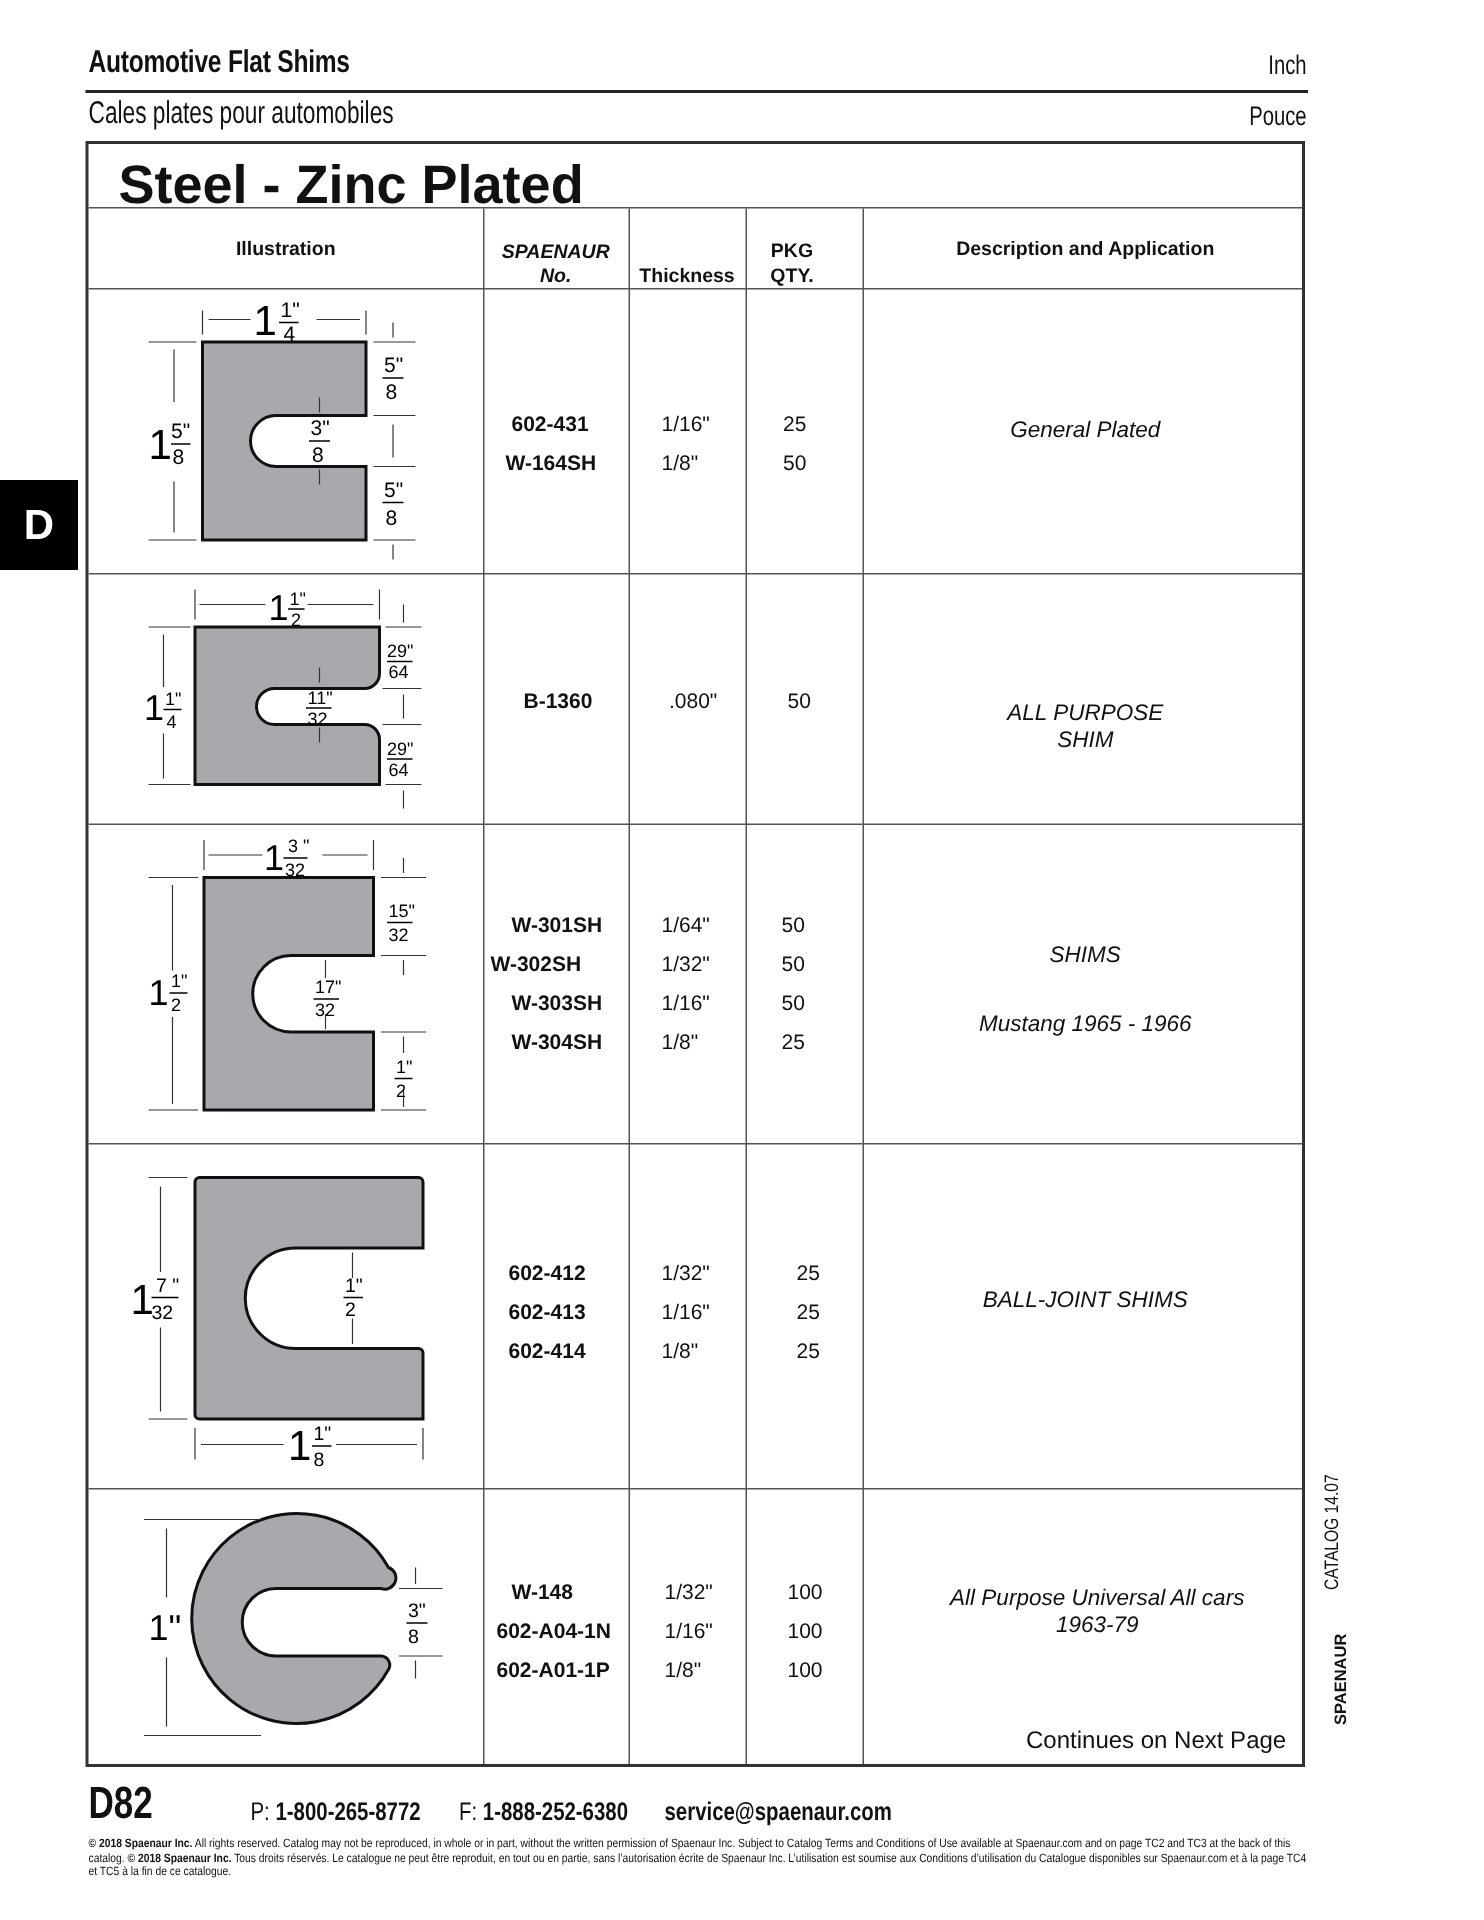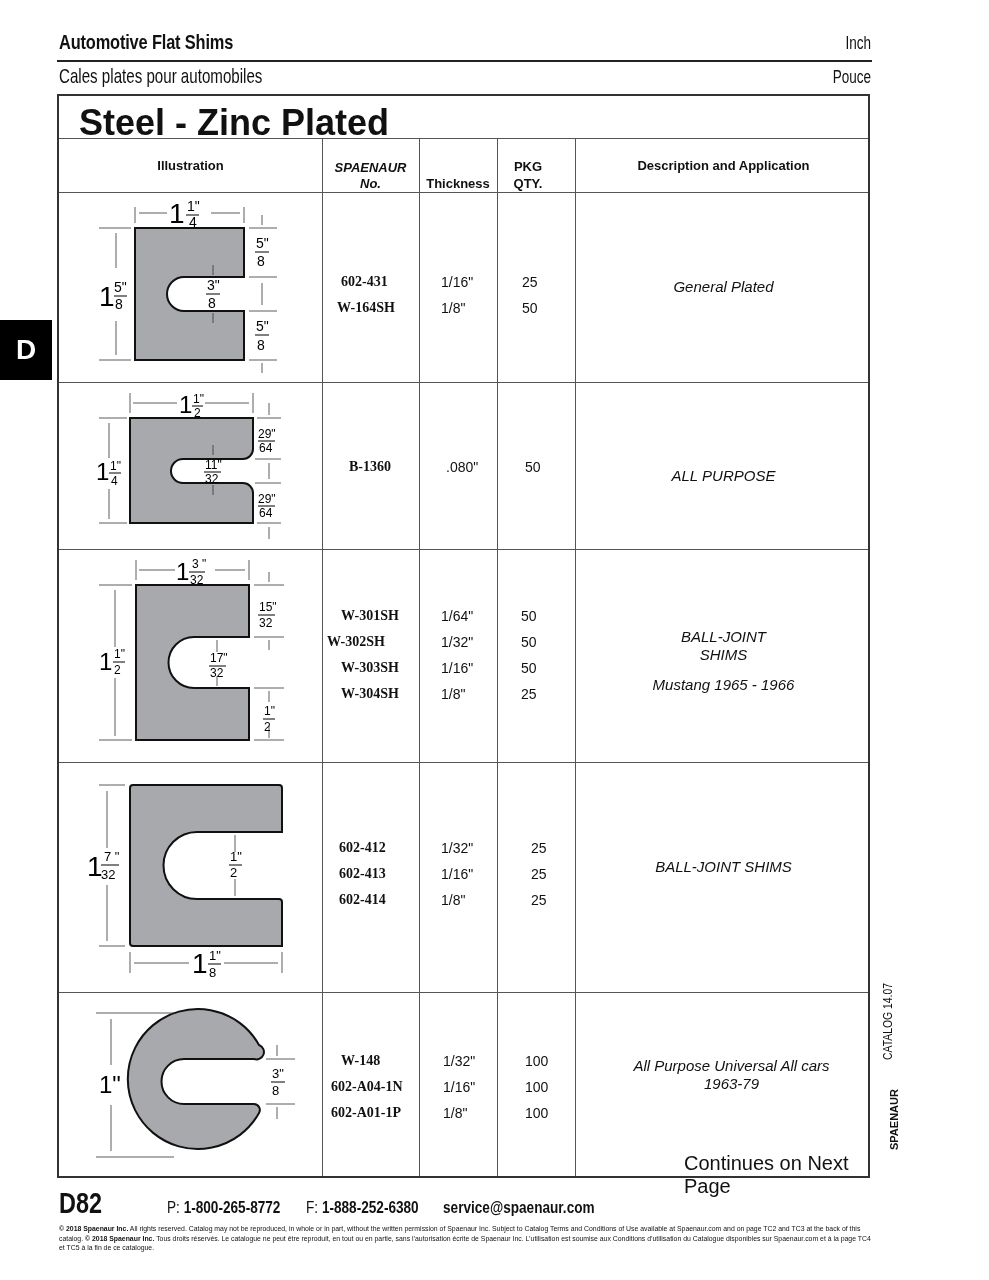--- a/index.html
+++ b/index.html
@@ -9,23 +9,23 @@
   .rule1{position:absolute;left:57px;top:60px;width:815px;height:2px;background:#222;}
   .hdr-sub{position:absolute;left:59px;top:64px;font-size:21px;transform:scaleX(0.72);transform-origin:left top;}
   .hdr-pouce{position:absolute;right:118px;top:67px;font-size:18px;transform:scaleX(0.75);transform-origin:right top;}
   .tab-d{position:absolute;left:0;top:320px;width:52px;height:60px;background:#000;color:#fff;font-size:28px;font-weight:bold;display:flex;align-items:center;justify-content:center;}
   .frame{position:absolute;left:57px;top:94px;width:813px;height:1084px;border:2px solid #333;box-sizing:border-box;}
   .section-title{position:absolute;left:20px;top:6px;font-size:36px;font-weight:bold;}
   .hline{position:absolute;left:0;right:0;height:1px;background:#555;}
   .vline{position:absolute;width:1px;background:#555;}
   .th{position:absolute;font-size:13px;font-weight:bold;text-align:center;}
   .cell{position:absolute;font-size:14px;line-height:26px;}
-  .code{font-weight:bold;font-family:Liberation Serif, serif;}
+  .code{font-weight:bold;}
   .desc{position:absolute;text-align:center;font-style:italic;font-size:15px;line-height:18px;}
-  .cont{position:absolute;font-size:20px;}
+  .cont{position:absolute;font-size:16px;}
   .illus{position:absolute;}
   .side-cat{position:absolute;left:880px;top:1060px;font-size:13px;transform:rotate(-90deg) scaleX(0.8);transform-origin:left top;white-space:nowrap;}
   .side-brand{position:absolute;left:888px;top:1150px;font-size:11px;font-weight:bold;transform:rotate(-90deg);transform-origin:left top;white-space:nowrap;}
   .page-num{position:absolute;left:59px;top:1186px;font-size:30px;font-weight:bold;transform:scaleX(0.78);transform-origin:left top;}
   .contact{position:absolute;top:1198px;font-size:17px;font-weight:bold;transform:scaleX(0.8);transform-origin:left top;white-space:nowrap;}
   .contact .lbl{font-weight:normal;}
   .legal{position:absolute;left:59px;top:1224px;width:815px;font-size:8px;line-height:9.5px;transform:scaleX(0.86);transform-origin:left top;width:948px;}
   .legal b{font-weight:bold;}
 </style>
 </head>
@@ -112,20 +112,21 @@
     <text x="197" y="138" font-size="14" font-family="Liberation Sans, sans-serif">5"</text>
     <line x1="196" y1="142" x2="210" y2="142" stroke="#000"></line>
     <text x="198" y="157" font-size="14" font-family="Liberation Sans, sans-serif">8</text>
   </svg>
 
   <div class="cell code" style="left:290px;top:358px">B-1360</div>
   <div class="cell" style="left:387px;top:358px">.080"</div>
   <div class="cell" style="left:466px;top:358px">50</div>
   <div class="desc" style="left:516px;width:297px;top:371px">
     <div>ALL PURPOSE</div>
+    <div>SHIM</div>
   </div>
   <svg class="illus" style="left:0;top:287px" width="263" height="166">
     <path d="M71 35 H194 V66 A10 10 0 0 1 184 76 H124 A12 12 0 0 0 124 100 H184 A10 10 0 0 1 194 110 V140 H71 Z" fill="#a7a9ac" stroke="#111" stroke-width="2"></path>
     <g stroke="#333" stroke-width="0.8" fill="none">
       <line x1="71" y1="10" x2="71" y2="30"></line>
         <line x1="194" y1="10" x2="194" y2="30"></line>
       <line x1="74" y1="20" x2="118" y2="20"></line>
         <line x1="146" y1="20" x2="190" y2="20"></line>
       <line x1="40" y1="35" x2="68" y2="35"></line>
         <line x1="40" y1="140" x2="68" y2="140"></line>
@@ -166,23 +167,22 @@
   <div class="cell code" style="left:282px;top:585px">W-304SH</div>
   <div class="cell" style="left:382px;top:507px">1/64"</div>
   <div class="cell" style="left:382px;top:533px">1/32"</div>
   <div class="cell" style="left:382px;top:559px">1/16"</div>
   <div class="cell" style="left:382px;top:585px">1/8"</div>
   <div class="cell" style="left:462px;top:507px">50</div>
   <div class="cell" style="left:462px;top:533px">50</div>
   <div class="cell" style="left:462px;top:559px">50</div>
   <div class="cell" style="left:462px;top:585px">25</div>
   <div class="desc" style="left:516px;width:297px;top:532px">
-    <div>BALL-JOINT</div>
     <div>SHIMS</div>
-    <div style="margin-top:12px">Mustang 1965 - 1966</div>
+    <div style="margin-top:28px">Mustang 1965 - 1966</div>
   </div>
   <svg class="illus" style="left:0;top:454px" width="263" height="212">
     <path d="M77 35 H190 V87 H135 A25 25 0 0 0 135 138 H190 V190 H77 Z" fill="#a7a9ac" stroke="#111" stroke-width="2"></path>
     <g stroke="#333" stroke-width="0.8" fill="none">
       <line x1="77" y1="10" x2="77" y2="30"></line>
         <line x1="190" y1="10" x2="190" y2="30"></line>
       <line x1="80" y1="20" x2="116" y2="20"></line>
         <line x1="156" y1="20" x2="186" y2="20"></line>
       <line x1="40" y1="35" x2="73" y2="35"></line>
         <line x1="40" y1="190" x2="73" y2="190"></line>

